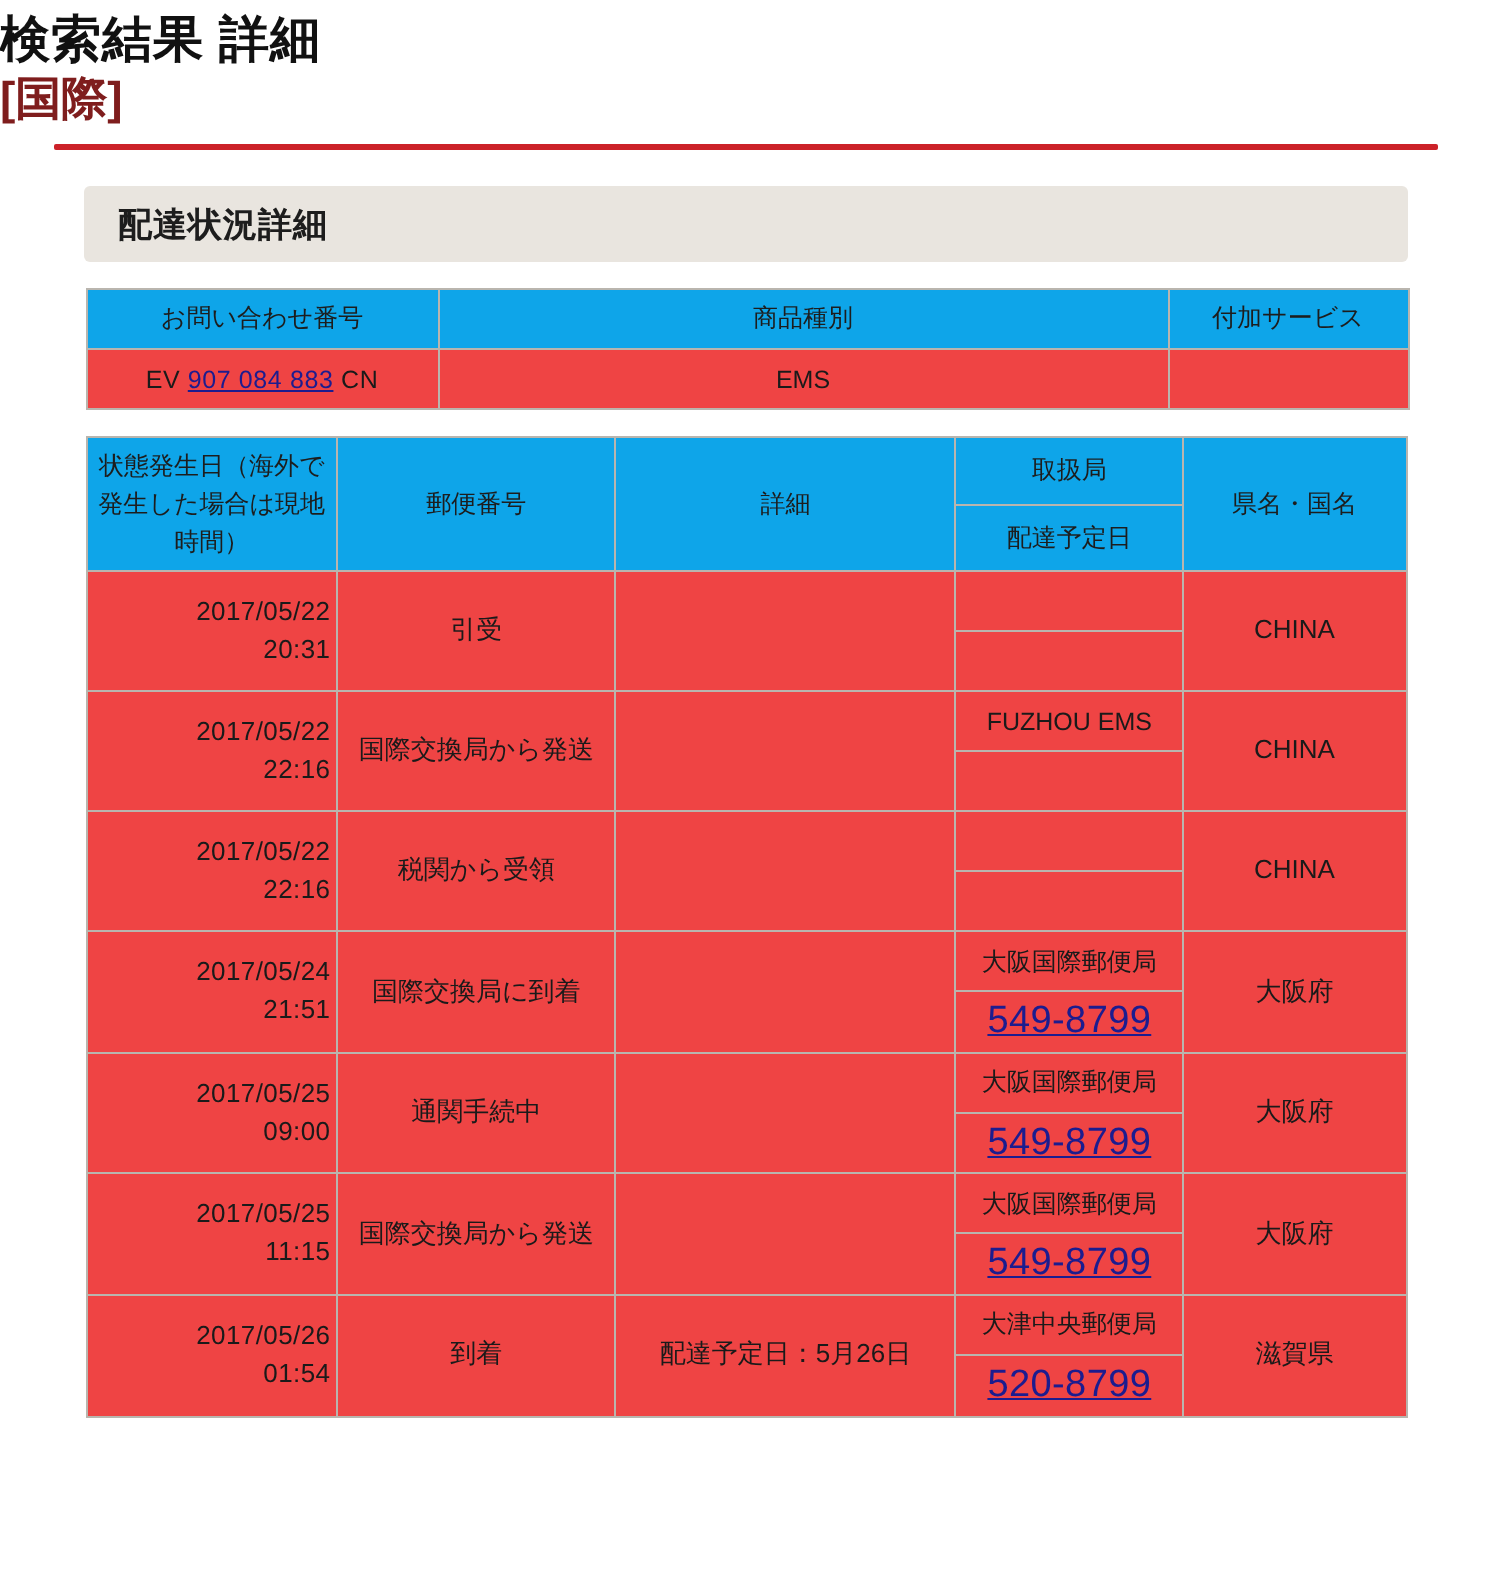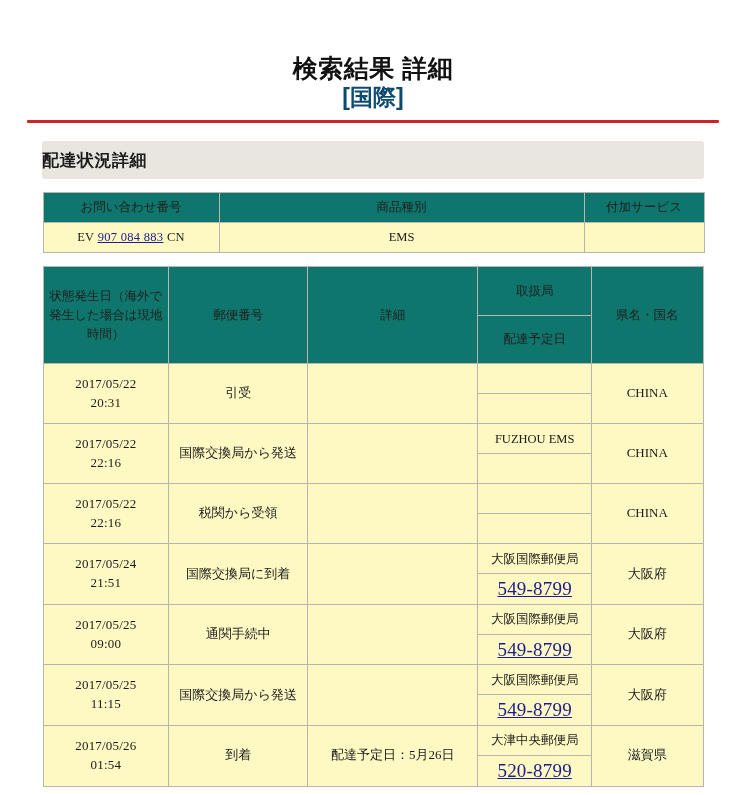--- a/index.html
+++ b/index.html
@@ -17,56 +17,55 @@
 
   .page {
     position: relative;
     width: 746px;
     height: 795px;
     box-sizing: border-box;
   }
 
   
   .title-block {
-    text-align: center;
     padding-top: 6px;
-    margin-top: 48px;
   }
   .title-main {
     font-size: 25px;
     font-weight: bold;
     letter-spacing: 0.5px;
     line-height: 1.18;
     color: #111111;
   }
   .title-sub {
     font-size: 23px;
     font-weight: bold;
     line-height: 1.2;
-    color: #0c4a6e;
+    color: #7f1d1d;
   }
 
   .red-rule {
     margin: 9px auto 0 auto;
     width: 692px;
     height: 3px;
     background: #cc2229;
     border-radius: 1px;
   }
 
   
   .section-bar {
     margin: 18px auto 0 auto;
     width: 662px;
     height: 38px;
     background: #e9e5df;
     border-radius: 3px;
     display: flex;
     align-items: center;
     box-sizing: border-box;
+    padding-left: 17px;
   }
   .section-bar-title {
     font-size: 17px;
     font-weight: bold;
     color: #1d1d1d;
     letter-spacing: 0.5px;
   }
 
   
   .table-wrap {
@@ -83,26 +82,25 @@
     border: 1px solid #b9b5ae;
     text-align: center;
     vertical-align: middle;
     font-size: 12.5px;
     font-weight: normal;
     color: #1a1a1a;
     padding: 4px 3px;
     box-sizing: border-box;
   }
   table.grid th {
-    background: #0f766e;
+    background: #0ea5e9;
     color: #1d1d1d;
   }
   table.grid td {
-    background: #fef9c3;
-    font-family: Liberation Serif, serif;
+    background: #ef4444;
   }
 
   
   .summary-table th { height: 30px; }
   .summary-table td { height: 30px; }
 
   .col-track  { width: 176px; }
   .col-kind   { width: 365px; }
   .col-extra  { width: 120px; }
 
@@ -117,21 +115,21 @@
 
   
   .hist-table { width: 661px; }
   .hcol-date   { width: 124px; }
   .hcol-hist   { width: 137px; }
   .hcol-detail { width: 168px; }
   .hcol-office { width: 112px; }
   .hcol-pref   { width: 110px; }
 
   .hist-table thead th {
-    padding: 20px 4px;
+    padding: 5px 4px;
     line-height: 1.5;
   }
   .hist-table thead th.stacked-top,
   .hist-table thead th.stacked-bottom {
     height: 32px;
     padding: 2px 4px;
   }
 
   .hist-table tbody td {
     height: 60px;
@@ -153,21 +151,21 @@
   }
   .hist-table tbody td.pref-cell {
     font-size: 13px;
   }
   .hist-table tbody td.detail-cell {
     font-size: 13px;
   }
   .hist-table tbody td.histname-cell {
     font-size: 13px;
   }
-  .nowrap { white-space: nowrap; }
+  .nowrap { white-space: nowrap; text-align: right; }
 </style>
 </head>
 <body>
 
 <div class="page">
 
   <div class="title-block">
     <div class="title-main">検索結果 詳細</div>
     <div class="title-sub">[国際]</div>
   </div>

